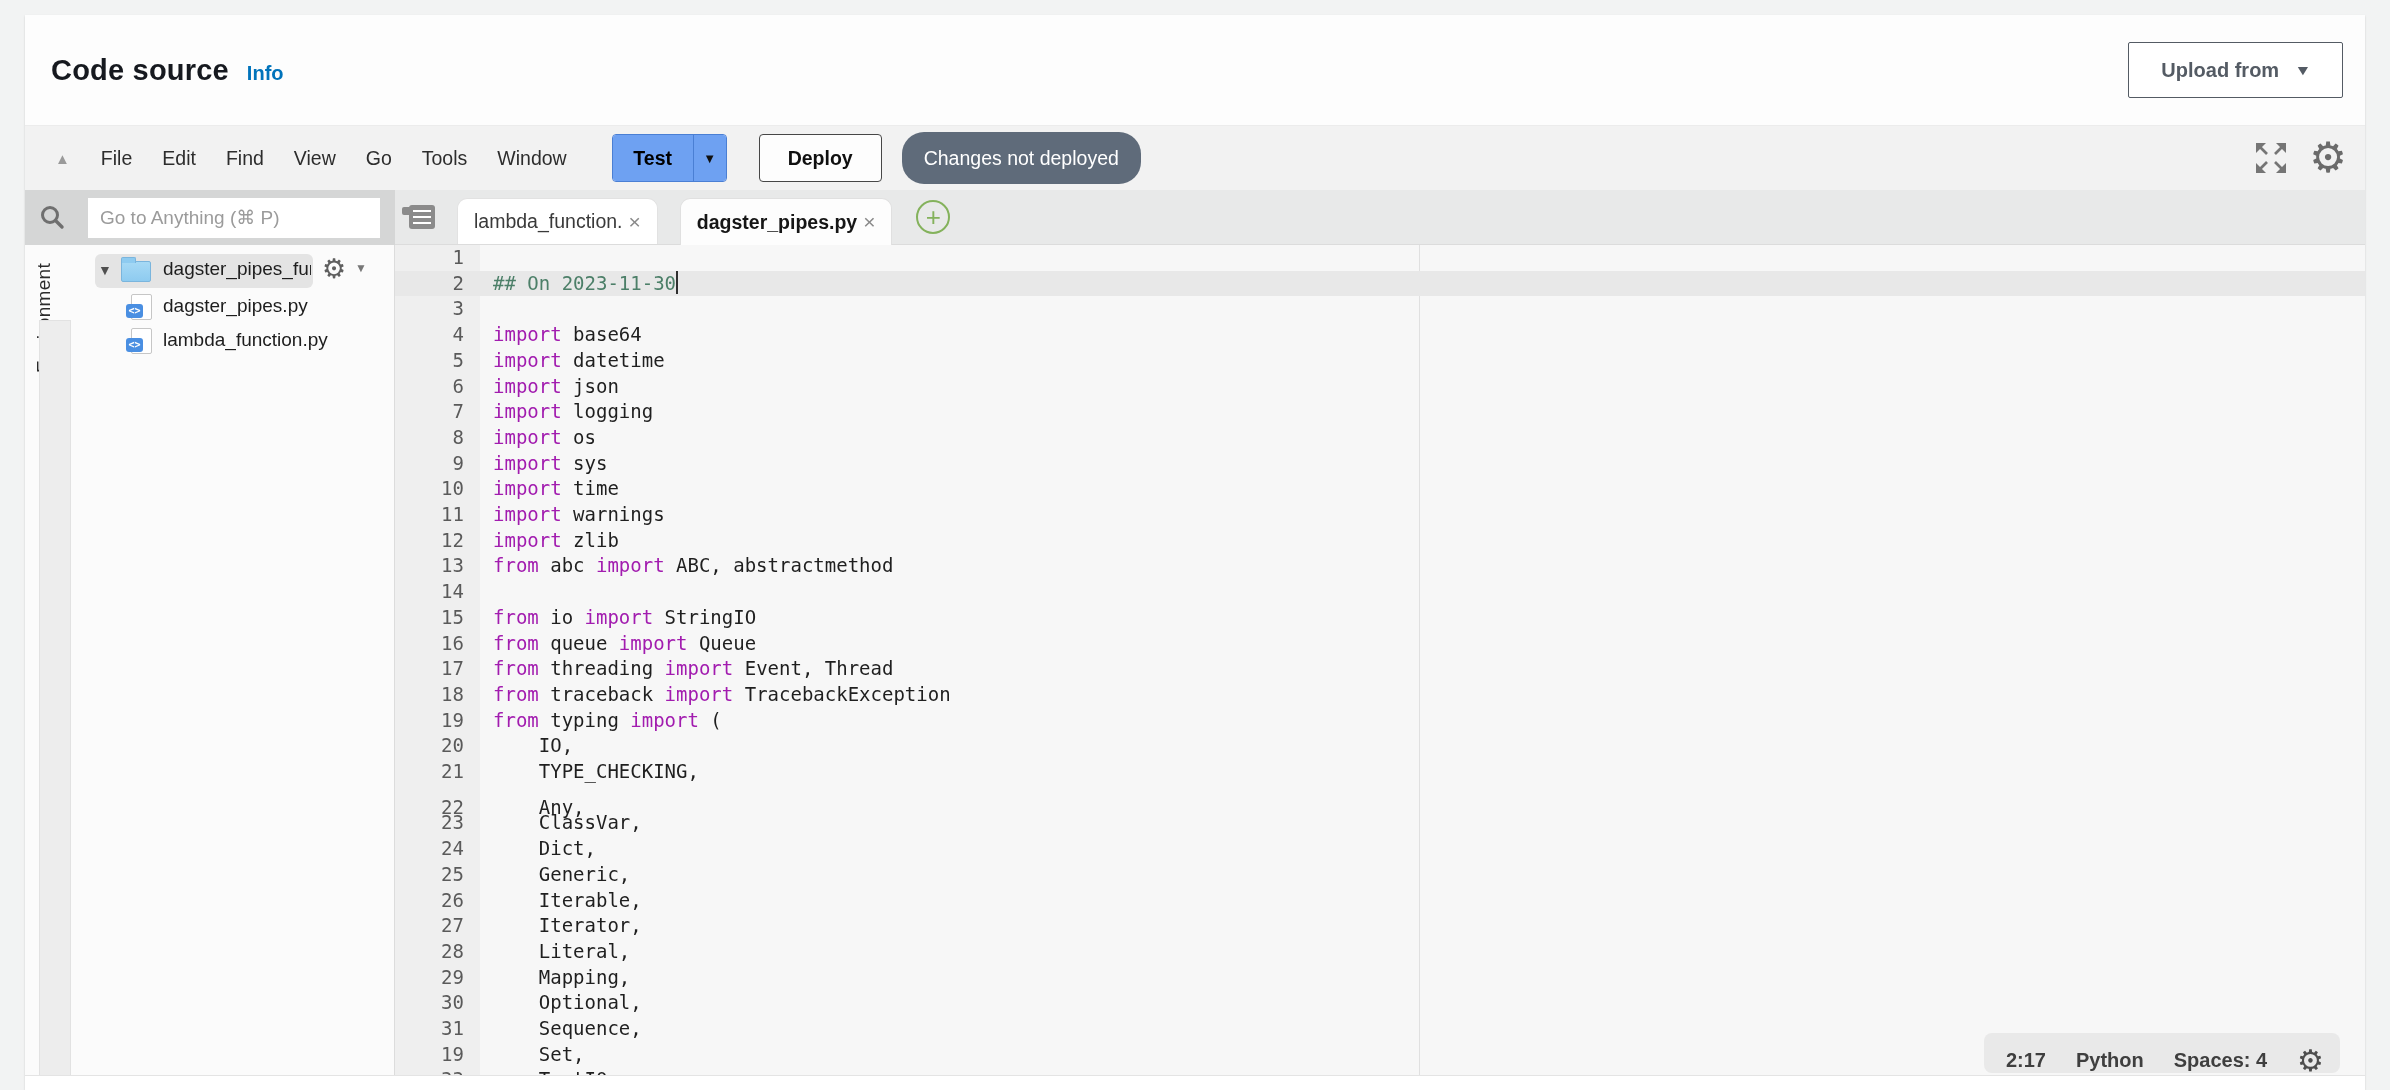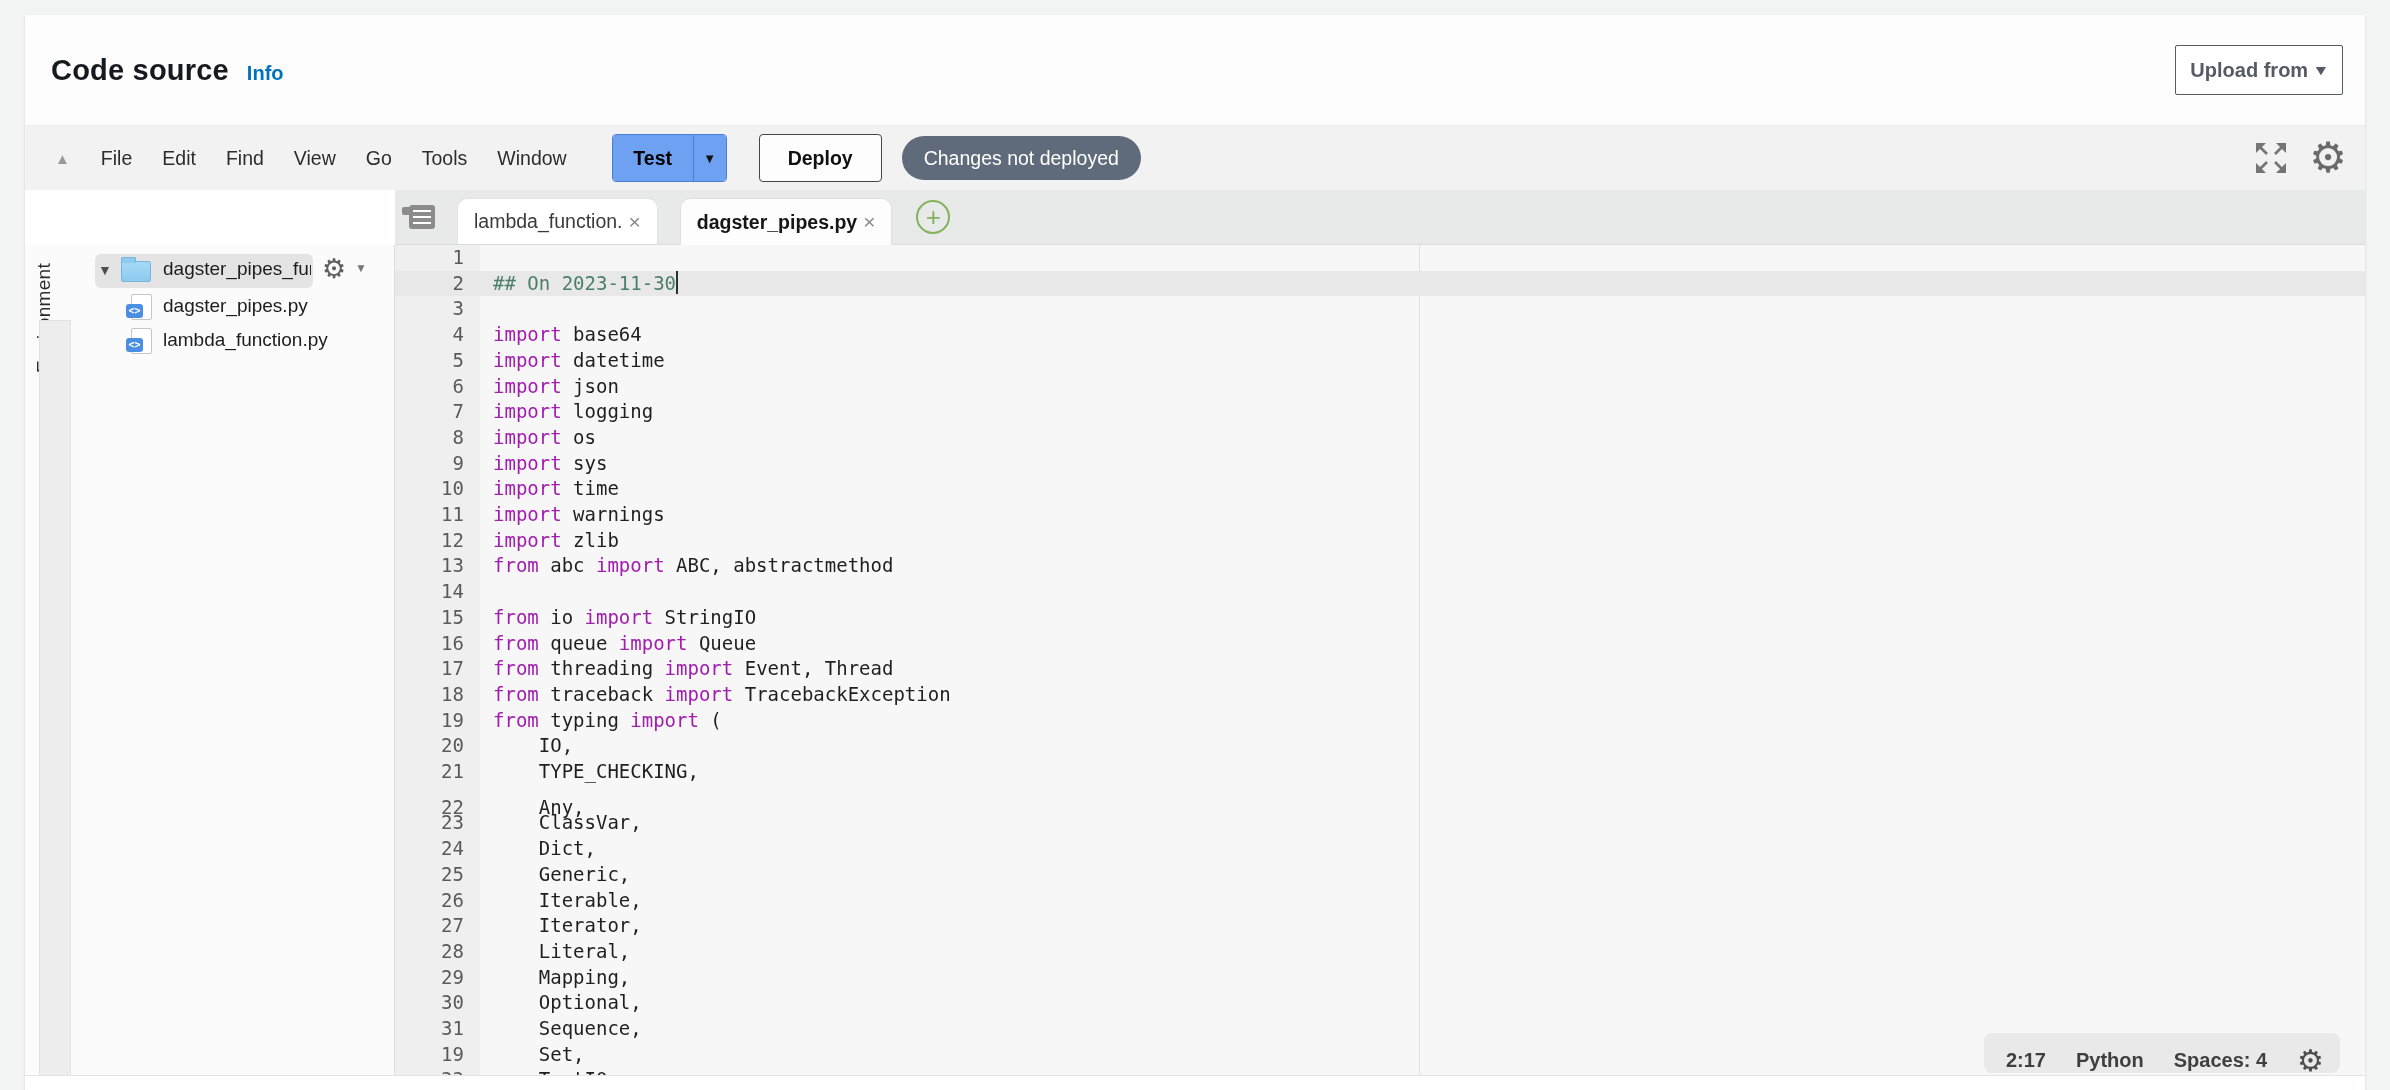--- a/index.html
+++ b/index.html
@@ -19,23 +19,23 @@
   
   .header {
     position:absolute; left:0; top:0; width:100%; height:110px;
     background:#fdfdfd;
     display:flex; align-items:center; padding:0 22px 0 26px;
   }
   .title { font-size:29px; font-weight:bold; color:#16191f; letter-spacing:.2px; }
   .info-link { font-size:20px; font-weight:bold; color:#0073bb; margin-left:18px; cursor:pointer; margin-top:6px;}
   .hdr-spacer { flex:1; }
   .upload-btn {
-    height:50px; padding:0 14px; border:1px solid #545b64; border-radius:2px;
+    height:56px; padding:0 32px; border:1px solid #545b64; border-radius:2px;
     background:#fff; font-size:20px; font-weight:bold; color:#545b64;
-    display:flex; align-items:center; gap:6px; cursor:pointer;
+    display:flex; align-items:center; gap:17px; cursor:pointer;
   }
   .upload-btn .dd { font-size:14px; transform:scaleX(1.25); }
   
   .menubar {
     position:absolute; left:0; top:110px; width:100%; height:65px;
     background:#f2f2f2; border-top:1px solid #ececec;
     display:flex; align-items:center; padding:0 18px 0 16px;
   }
   .collapse-tri { color:#9a9a9a; font-size:15px; margin:0 16px 0 14px; cursor:pointer; }
   .menu-item { font-size:19.5px; color:#2d2d2d; padding:0 15px; cursor:pointer; }
@@ -47,21 +47,21 @@
   .test-arrow {
     width:33px; background:#6ea1f2; border-left:1px solid #4a7fd4;
     display:flex; align-items:center; justify-content:center; font-size:13px; color:#101010;
   }
   .deploy-btn {
     margin-left:32px; height:48px; padding:0 28px; background:#fdfdfd;
     border:1px solid #474747; border-radius:4px; font-size:19.5px; font-weight:bold; color:#101010;
     display:flex; align-items:center; cursor:pointer;
   }
   .status-badge {
-    margin-left:20px; height:44px; padding:0 22px; border-radius:22px;
+    margin-left:20px; height:52px; padding:0 22px; border-radius:22px;
     background:#5f6b7a; color:#ffffff; font-size:19.5px;
     display:flex; align-items:center;
   }
   .mb-spacer { flex:1; }
   .expand-icon { width:36px; height:36px; cursor:pointer; margin-right:20px; }
   .gear-big { font-size:42px; color:#6b6b6b; cursor:pointer; line-height:36px; font-family:"DejaVu Sans",sans-serif; }
   
   .row2 { position:absolute; left:0; top:175px; width:100%; height:55px; }
   .search-zone {
     position:absolute; left:0; top:0; width:370px; height:55px; background:#d5d6d6;
@@ -199,20 +199,27 @@
         <polygon points="3,3 13,3 3,13"></polygon>
           <polygon points="33,3 23,3 33,13"></polygon>
         <polygon points="33,33 23,33 33,23"></polygon>
           <polygon points="3,33 13,33 3,23"></polygon>
       </g>
     </svg>
     <span class="gear-big">⚙</span>
   </div>
 
   <div class="row2">
+    <div class="search-zone">
+      <svg class="search-icon" width="30" height="30" viewBox="0 0 30 30">
+        <circle cx="13" cy="12" r="7.5" fill="none" stroke="#6f6f6f" stroke-width="3"></circle>
+        <line x1="18.5" y1="17.5" x2="25" y2="24" stroke="#6f6f6f" stroke-width="3.4" stroke-linecap="round"></line>
+      </svg>
+      <input class="search-input" placeholder="Go to Anything (⌘ P)" style="">
+    </div>
     <div class="tabbar">
       <span class="tablist-icon"></span>
       <div class="tab inactive">
         <span class="tab-label">lambda_function.</span>
         <span class="tab-close">×</span>
       </div>
       <div class="tab active">
         <span class="tab-label">dagster_pipes.py</span>
         <span class="tab-close">×</span>
       </div>

